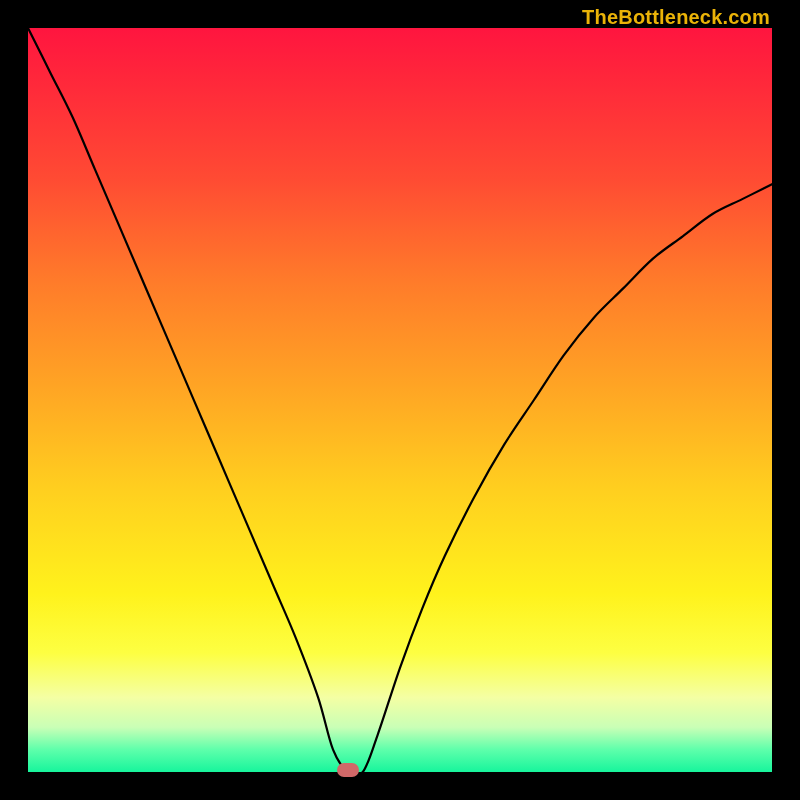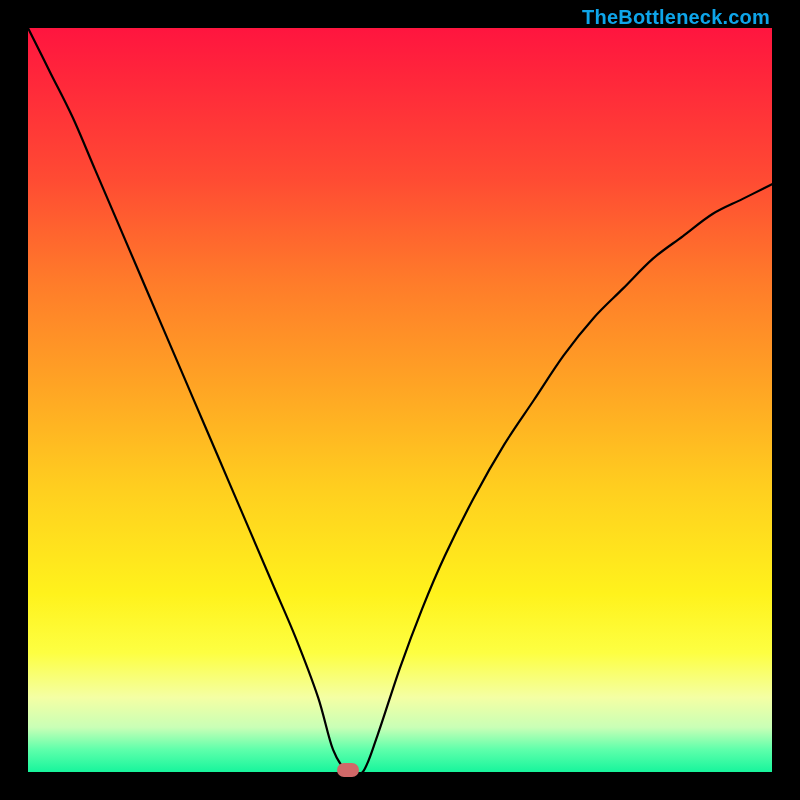--- a/index.html
+++ b/index.html
@@ -31,21 +31,21 @@
       #5effab 97%,
       #17f59c 100%);
   }
   .watermark {
     position: absolute;
     top: 6px;
     right: 30px;
     font-family: Arial, Helvetica, sans-serif;
     font-size: 20px;
     font-weight: 600;
-    color: #0ea5e9;
+    color: #eab308;
     letter-spacing: 0.2px;
     user-select: none;
   }
   .curve-svg {
     position: absolute;
     left: 0;
     top: 0;
     width: 744px;
     height: 744px;
     overflow: visible;

